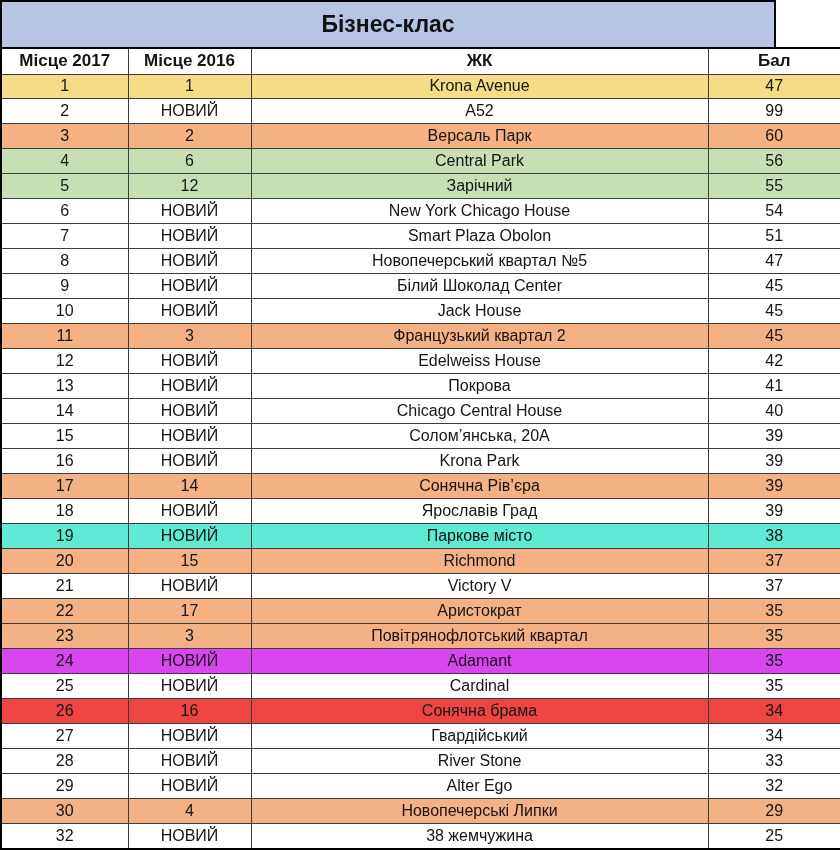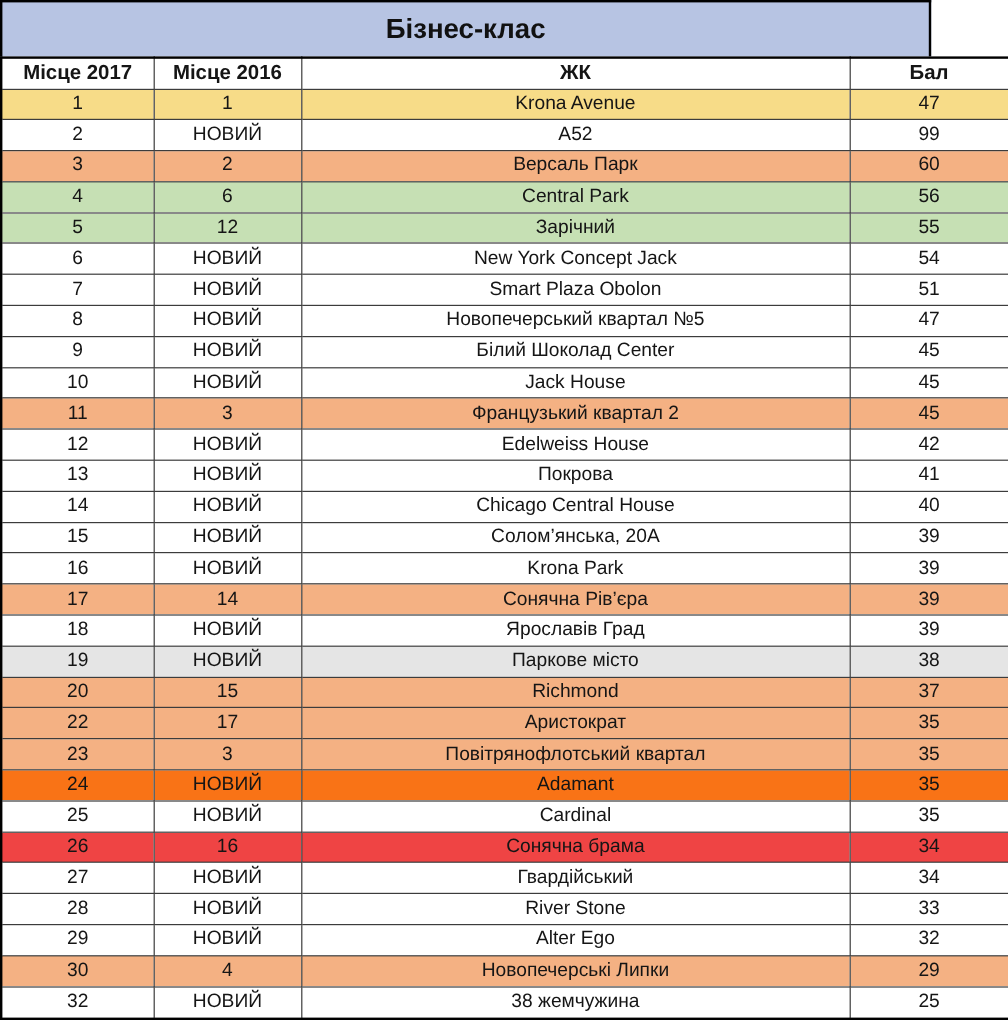--- a/index.html
+++ b/index.html
@@ -103,21 +103,21 @@
         </tr>
         <tr style="background: rgb(198, 224, 180);">
           <td>5</td>
           <td>12</td>
           <td>Зарічний</td>
           <td>55</td>
         </tr>
         <tr style="background: rgb(255, 255, 255);">
           <td>6</td>
           <td>НОВИЙ</td>
-          <td>New York Concept Jack</td>
+          <td>New York Chicago House</td>
           <td>54</td>
         </tr>
         <tr style="background: rgb(255, 255, 255);">
           <td>7</td>
           <td>НОВИЙ</td>
           <td>Smart Plaza Obolon</td>
           <td>51</td>
         </tr>
         <tr style="background: rgb(255, 255, 255);">
           <td>8</td>
@@ -178,45 +178,51 @@
           <td>14</td>
           <td>Сонячна Рів’єра</td>
           <td>39</td>
         </tr>
         <tr style="background: rgb(255, 255, 255);">
           <td>18</td>
           <td>НОВИЙ</td>
           <td>Ярославів Град</td>
           <td>39</td>
         </tr>
-        <tr style="background: #e5e5e5;">
+        <tr style="background: #5eead4;">
           <td>19</td>
           <td>НОВИЙ</td>
           <td>Паркове місто</td>
           <td>38</td>
         </tr>
         <tr style="background: rgb(244, 177, 131);">
           <td>20</td>
           <td>15</td>
           <td>Richmond</td>
           <td>37</td>
         </tr>
+        <tr style="background: rgb(255, 255, 255);">
+          <td>21</td>
+          <td>НОВИЙ</td>
+          <td>Victory V</td>
+          <td>37</td>
+        </tr>
         <tr style="background: rgb(244, 177, 131);">
           <td>22</td>
           <td>17</td>
           <td>Аристократ</td>
           <td>35</td>
         </tr>
         <tr style="background: rgb(244, 177, 131);">
           <td>23</td>
           <td>3</td>
           <td>Повітрянофлотський квартал</td>
           <td>35</td>
         </tr>
-        <tr style="background: #f97316; padding-left: 15px;">
+        <tr style="background: #d946ef; padding-left: 15px;">
           <td>24</td>
           <td>НОВИЙ</td>
           <td>Adamant</td>
           <td>35</td>
         </tr>
         <tr style="background: rgb(255, 255, 255);">
           <td>25</td>
           <td>НОВИЙ</td>
           <td>Cardinal</td>
           <td>35</td>

